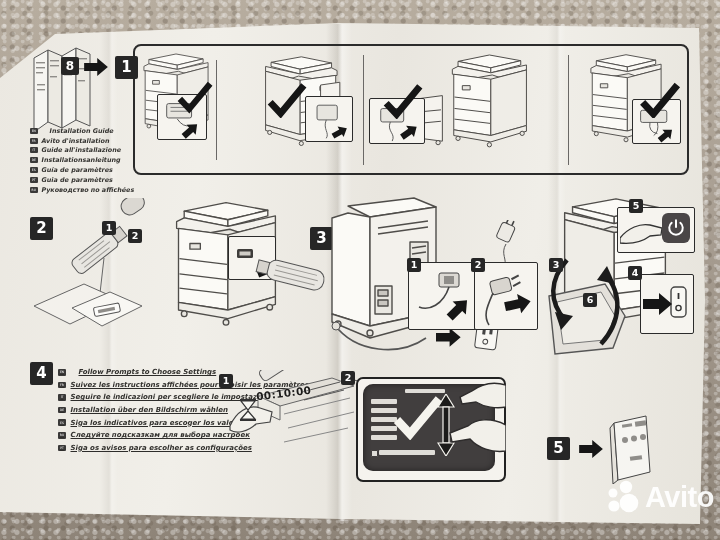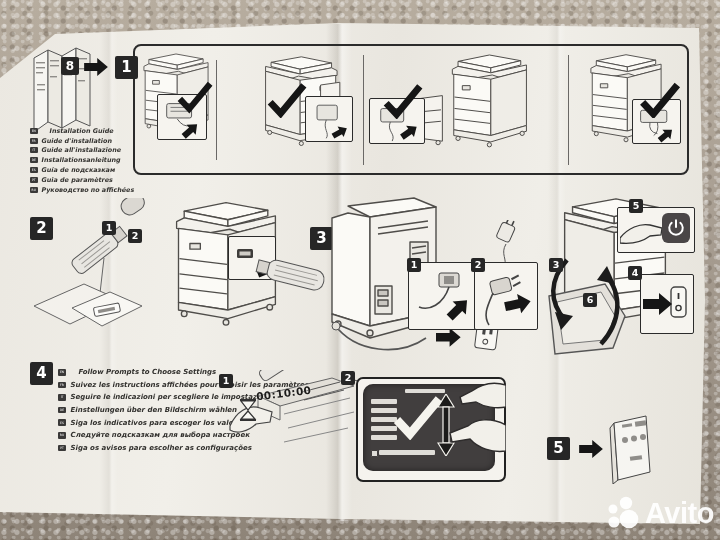--- a/index.html
+++ b/index.html
@@ -24,29 +24,29 @@
   .badge{background:#262626;color:#fff;font-weight:700;display:flex;align-items:center;justify-content:center;border-radius:2px;line-height:1;}
   .badge-lg{width:23px;height:23px;font-size:15px;}
   .badge-md{width:18px;height:18px;font-size:12px;}
   .badge-sm{width:14px;height:14px;font-size:9.5px;}
   .panel-frame{border:2px solid #2b2b2b;border-radius:8px;background:transparent;}
   .inset{background:#f6f4ef;border:1.7px solid #2b2b2b;border-radius:2px;}
   .vline{width:1px;background:#6a6866;}
   .lang-row{display:flex;align-items:center;gap:4px;height:9.8px;}
   .lang-ico{width:7.5px;height:6px;background:#3a3938;color:#fff;font-size:3px;display:flex;align-items:center;justify-content:center;border-radius:1px;flex:0 0 auto;}
   .lang-txt{font-style:italic;font-size:6.4px;font-weight:600;white-space:nowrap;color:#343330;}
-  .inst-row{display:flex;align-items:center;gap:4.5px;height:12.6px;}
+  .inst-row{display:flex;align-items:center;gap:4.5px;height:12.6px;text-decoration:underline;}
   .inst-ico{width:8px;height:6.5px;background:#3a3938;color:#fff;font-size:3px;display:flex;align-items:center;justify-content:center;border-radius:1px;flex:0 0 auto;}
   .inst-txt{font-style:italic;font-size:7px;font-weight:600;white-space:nowrap;color:#32312e;}
   .bold-line .lang-txt,.bold-line .inst-txt{font-weight:700;padding-left:8px;}
   .screen-outer{background:#f5f3ee;border:2px solid #222;border-radius:7px;}
   .screen-inner{background:#413e3e;border-radius:10px;box-shadow:inset 0 0 6px rgba(0,0,0,.5);}
   .sbar{position:absolute;background:rgba(245,244,238,.88);border-radius:1px;}
   .timer{font-size:10.5px;font-weight:700;color:#1c1b1a;letter-spacing:.4px;transform:rotate(-7deg);text-shadow:0 0 2px rgba(250,249,244,.95);}
-  .watermark{position:absolute;left:604px;top:494px;z-index:5;display:flex;align-items:center;gap:5px;}
+  .watermark{position:absolute;left:604px;top:478px;z-index:5;display:flex;align-items:center;gap:5px;}
   .wm-txt{font-size:29px;font-weight:700;color:rgba(255,255,255,.93);letter-spacing:-.5px;font-family:"Liberation Sans",sans-serif;}
   .pwr-btn{background:#4a4647;border-radius:6px;display:flex;align-items:center;justify-content:center;}
   svg{display:block;}
 </style>
 </head>
 <body>
 
 <div class="stage">
 
   <svg width="0" height="0" style="position:absolute">
@@ -200,33 +200,33 @@
         </svg>
     </div>
 
     <div class="abs" style="left:30px;top:126px">
       <div class="lang-row bold-line">
           <span class="lang-ico">EN</span>
           <span class="lang-txt">Installation Guide</span>
         </div>
       <div class="lang-row">
           <span class="lang-ico">FR</span>
-          <span class="lang-txt">Guide d'installation</span>
+          <span class="lang-txt">Avito d'installation</span>
         </div>
       <div class="lang-row">
           <span class="lang-ico">IT</span>
           <span class="lang-txt">Guide all'installazione</span>
         </div>
       <div class="lang-row">
           <span class="lang-ico">DE</span>
           <span class="lang-txt">Installationsanleitung</span>
         </div>
       <div class="lang-row">
           <span class="lang-ico">ES</span>
-          <span class="lang-txt">Guía de подсказкам</span>
+          <span class="lang-txt">Guía de paramètres</span>
         </div>
       <div class="lang-row">
           <span class="lang-ico">PT</span>
           <span class="lang-txt">Guia de paramètres</span>
         </div>
       <div class="lang-row">
           <span class="lang-ico">RU</span>
           <span class="lang-txt">Руководство по affichées</span>
         </div>
     </div>
@@ -390,21 +390,21 @@
       <div class="inst-row">
           <span class="inst-ico">FR</span>
           <span class="inst-txt">Suivez les instructions affichées pour choisir les paramètres</span>
         </div>
       <div class="inst-row">
           <span class="inst-ico">IT</span>
           <span class="inst-txt">Seguire le indicazioni per scegliere le impostazioni</span>
         </div>
       <div class="inst-row">
           <span class="inst-ico">DE</span>
-          <span class="inst-txt">Einstellungen über den Bildschirm wählen</span>
+          <span class="inst-txt">Installation über den Bildschirm wählen</span>
         </div>
       <div class="inst-row">
           <span class="inst-ico">ES</span>
           <span class="inst-txt">Siga los indicativos para escoger los valores</span>
         </div>
       <div class="inst-row">
           <span class="inst-ico">RU</span>
           <span class="inst-txt">Следуйте подсказкам для выбора настроек</span>
         </div>
       <div class="inst-row">

